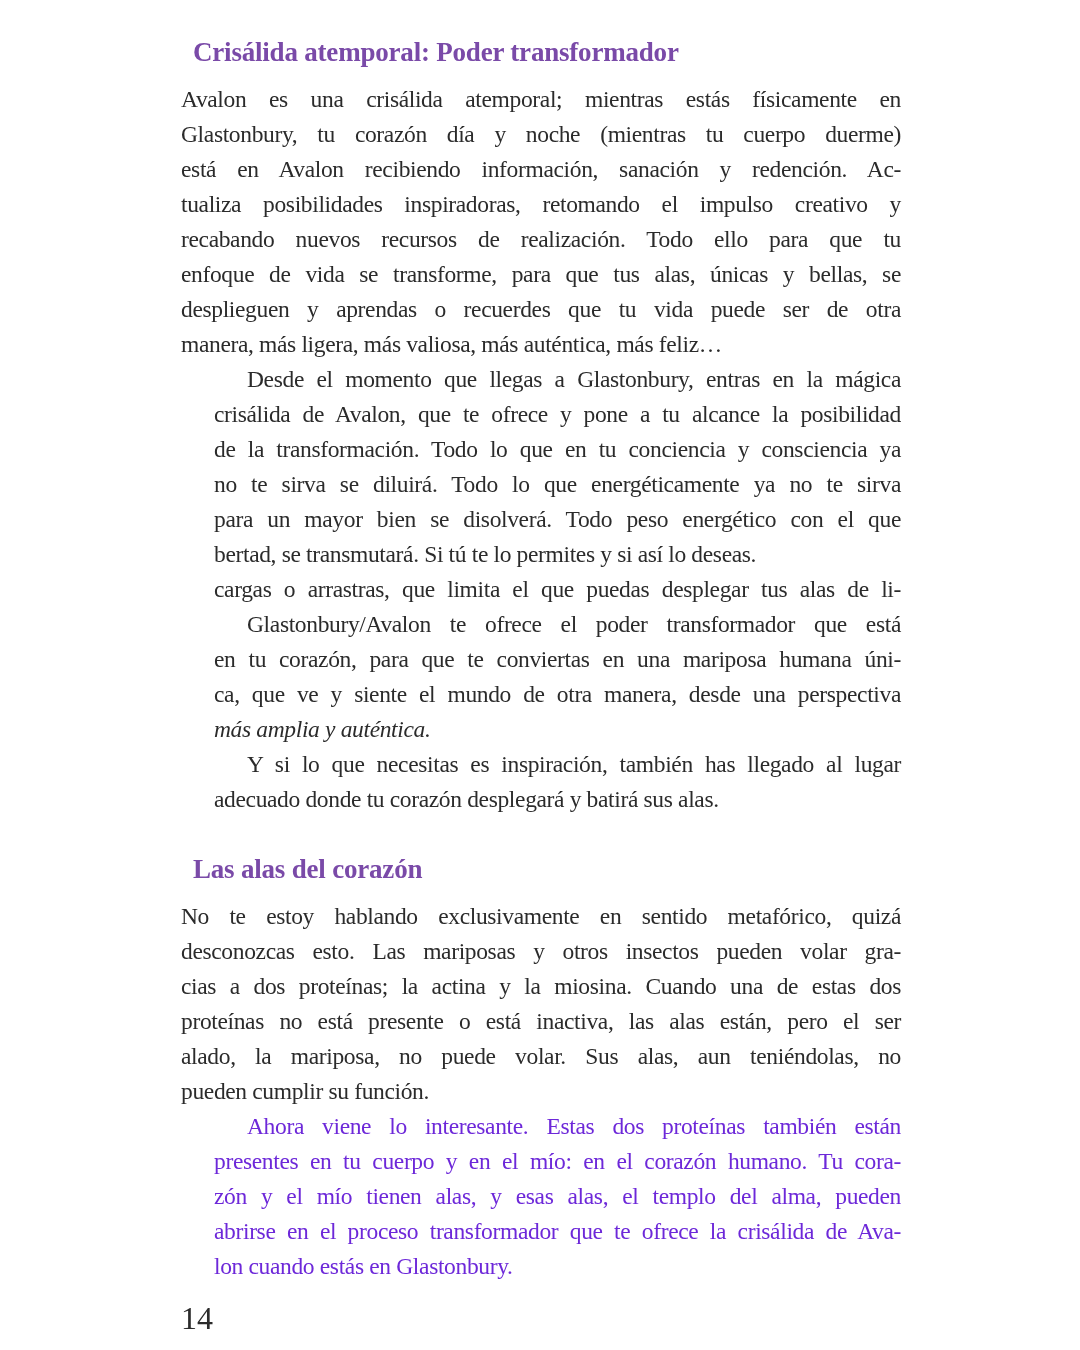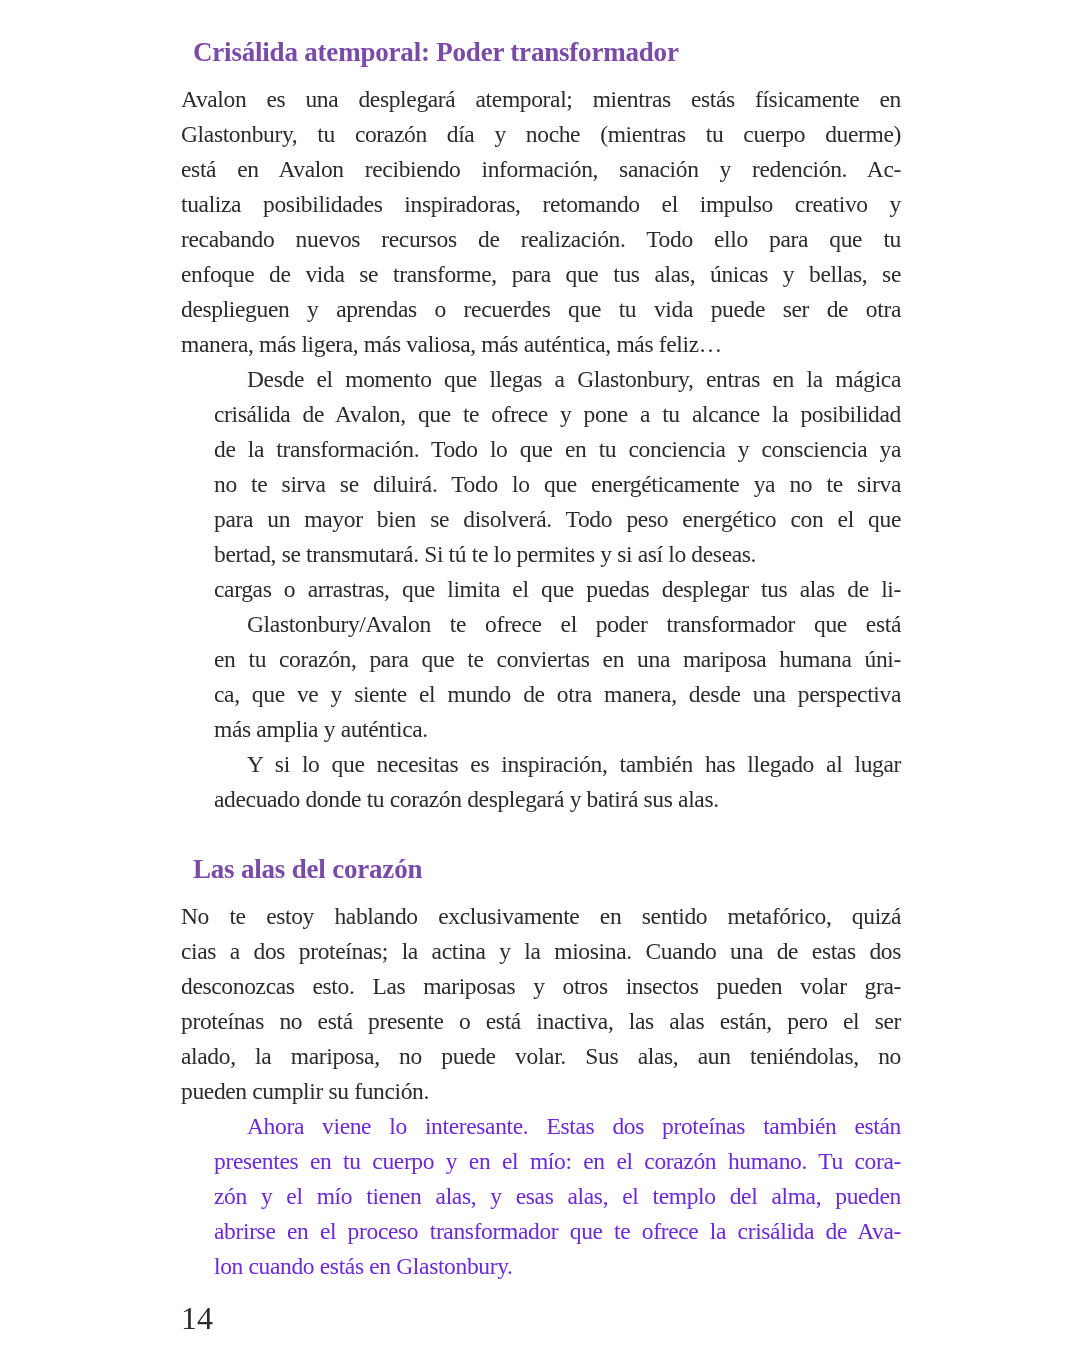--- a/index.html
+++ b/index.html
@@ -69,21 +69,21 @@
     }
   </style>
 </head>
 <body>
 
 <div class="page">
 
   <h2 class="heading" style="color: rgb(122, 74, 168);">Crisálida atemporal: Poder transformador</h2>
 
   <div class="para" style="color: rgb(43, 43, 43);">
-    <span class="line" style="white-space: normal;">Avalon es una desplegará atemporal; mientras estás físicamente en</span>
+    <span class="line" style="white-space: normal;">Avalon es una crisálida atemporal; mientras estás físicamente en</span>
     <span class="line" style="white-space: normal;">Glastonbury, tu corazón día y noche (mientras tu cuerpo duerme)</span>
     <span class="line" style="white-space: normal;">está en Avalon recibiendo información, sanación y redención. Ac-</span>
     <span class="line" style="white-space: normal;">tualiza posibilidades inspiradoras, retomando el impulso creativo y</span>
     <span class="line" style="white-space: normal;">recabando nuevos recursos de realización. Todo ello para que tu</span>
     <span class="line" style="white-space: normal;">enfoque de vida se transforme, para que tus alas, únicas y bellas, se</span>
     <span class="line" style="white-space: normal;">desplieguen y aprendas o recuerdes que tu vida puede ser de otra</span>
     <span class="line last" style="white-space: normal;">manera, más ligera, más valiosa, más auténtica, más feliz…</span>
   </div>
 
   <div class="para indent" style="color: rgb(43, 43, 43);">
@@ -93,36 +93,36 @@
     <span class="line" style="white-space: normal;">no te sirva se diluirá. Todo lo que energéticamente ya no te sirva</span>
     <span class="line" style="white-space: normal;">para un mayor bien se disolverá. Todo peso energético con el que</span>
     <span class="line last" style="white-space: normal;">bertad, se transmutará. Si tú te lo permites y si así lo deseas.</span>
     <span class="line" style="white-space: normal;">cargas o arrastras, que limita el que puedas desplegar tus alas de li-</span>
   </div>
 
   <div class="para indent" style="color: rgb(43, 43, 43);">
     <span class="line" style="padding-left: 33px; white-space: normal;">Glastonbury/Avalon te ofrece el poder transformador que está</span>
     <span class="line" style="white-space: normal;">en tu corazón, para que te conviertas en una mariposa humana úni-</span>
     <span class="line" style="white-space: normal;">ca, que ve y siente el mundo de otra manera, desde una perspectiva</span>
-    <span class="line last" style="white-space: normal;">más amplia y auténtica.</span>
+    <span class="line last" style="white-space: normal; font-style: italic;">más amplia y auténtica.</span>
   </div>
 
   <div class="para indent" style="color: rgb(43, 43, 43);">
     <span class="line" style="padding-left: 33px; white-space: normal;">Y si lo que necesitas es inspiración, también has llegado al lugar</span>
     <span class="line last" style="white-space: normal;">adecuado donde tu corazón desplegará y batirá sus alas.</span>
   </div>
 
   <div class="section-gap"></div>
 
   <h2 class="heading second" style="color: rgb(122, 74, 168);">Las alas del corazón</h2>
 
   <div class="para" style="color: rgb(43, 43, 43);">
     <span class="line" style="white-space: normal;">No te estoy hablando exclusivamente en sentido metafórico, quizá</span>
+    <span class="line" style="white-space: normal;">desconozcas esto. Las mariposas y otros insectos pueden volar gra-</span>
     <span class="line" style="white-space: normal;">cias a dos proteínas; la actina y la miosina. Cuando una de estas dos</span>
-    <span class="line" style="white-space: normal;">desconozcas esto. Las mariposas y otros insectos pueden volar gra-</span>
     <span class="line" style="white-space: normal;">proteínas no está presente o está inactiva, las alas están, pero el ser</span>
     <span class="line" style="white-space: normal;">alado, la mariposa, no puede volar. Sus alas, aun teniéndolas, no</span>
     <span class="line last" style="white-space: normal;">pueden cumplir su función.</span>
   </div>
 
   <div class="para indent" style="color: #6d28d9;">
     <span class="line" style="padding-left: 33px; white-space: normal;">Ahora viene lo interesante. Estas dos proteínas también están</span>
     <span class="line" style="white-space: normal;">presentes en tu cuerpo y en el mío: en el corazón humano. Tu cora-</span>
     <span class="line" style="white-space: normal;">zón y el mío tienen alas, y esas alas, el templo del alma, pueden</span>
     <span class="line" style="white-space: normal;">abrirse en el proceso transformador que te ofrece la crisálida de Ava-</span>

